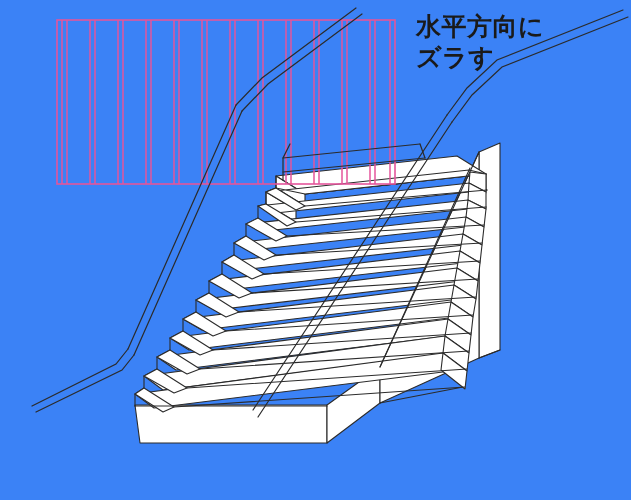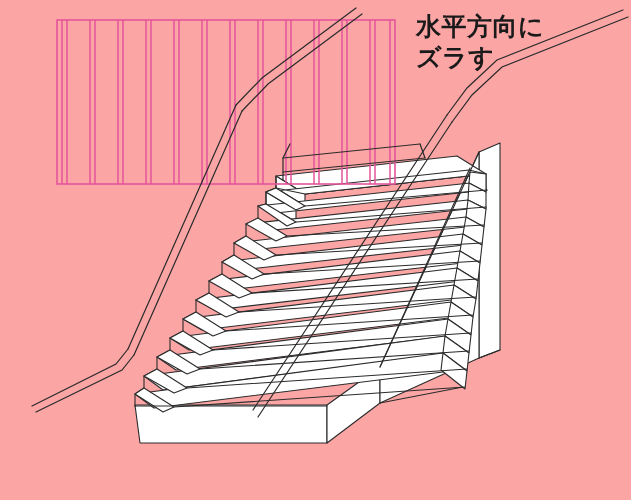--- a/index.html
+++ b/index.html
@@ -10,21 +10,21 @@
   body {
     width: 631px;
     height: 500px;
     overflow: hidden;
     font-family: "DejaVu Sans", sans-serif;
   }
   #stage {
     position: relative;
     width: 631px;
     height: 500px;
-    background: #fca5a5;
+    background: #3b82f6;
   }
   #scene {
     position: absolute;
     left: 0;
     top: 0;
     width: 631px;
     height: 500px;
   }
   .annot {
     position: absolute;

